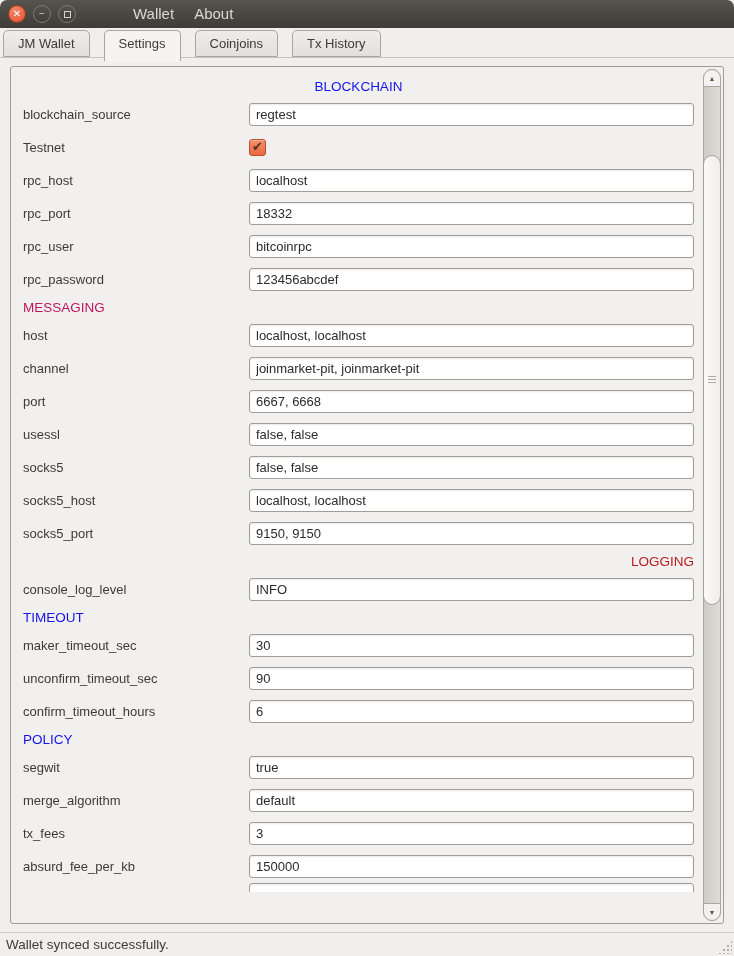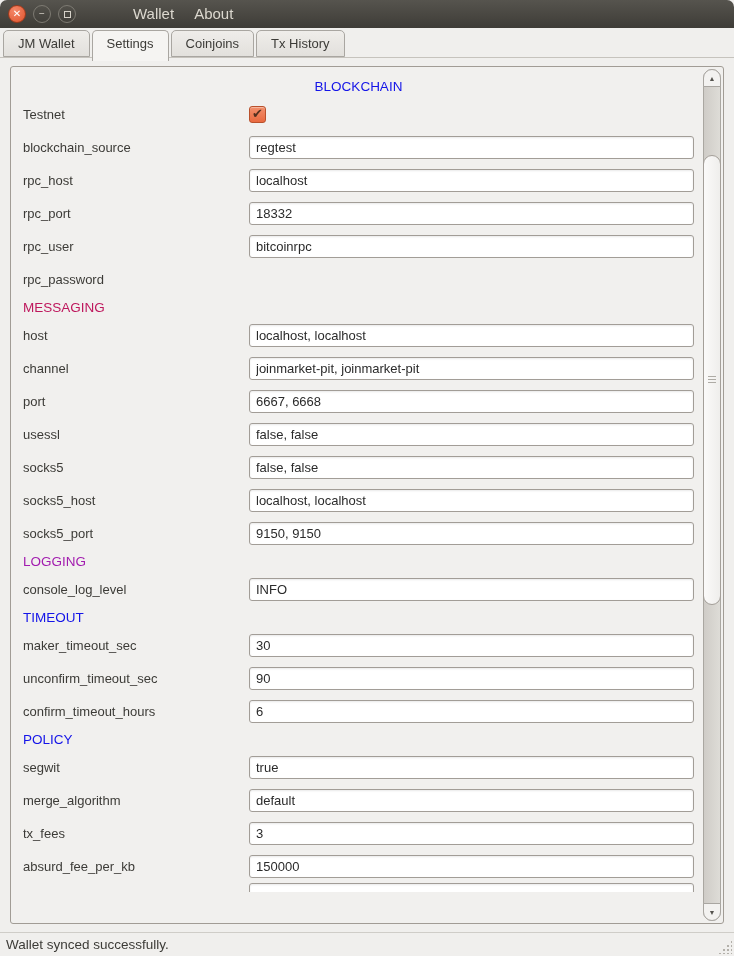--- a/index.html
+++ b/index.html
@@ -30,21 +30,21 @@
     background:linear-gradient(#52504a,#413f3a);
     border:1px solid #7d7a72; color:#d6d2c9;
   }
   .winbtn .maxbox { width:7px; height:7px; border:1px solid #d6d2c9; display:block; }
   .menubar { display:flex; margin-left:40px; }
   .menu-item { color:#dcd8cf; padding:10px 10px; line-height:28px; font-size:15px; }
 
   
   .tabbar {
     position:absolute; top:28px; left:0; right:0; height:34px;
-    display:flex; align-items:flex-start; padding:2px 0 0 3px;
+    display:flex; align-items:flex-start; padding:2px 0 0 3px;gap:12px;
   }
   .tab {
     position:relative; margin-right:2px; padding:0 14px;
     height:27px; line-height:26px;
     background:linear-gradient(#efedea,#e2e0dc);
     border:1px solid #a9a6a1; border-radius:5px 5px 0 0;
     color:#3c3b37; cursor:default; white-space:nowrap;
   }
   .tab.active {
     background:#f5f4f2; height:31px; z-index:3; border-bottom:none;
@@ -147,43 +147,44 @@
       <div class="tab active">Settings</div>
       <div class="tab">Coinjoins</div>
       <div class="tab">Tx History</div>
     </div>
   <div class="pane-edge"></div>
 
   <div class="frame">
     <div class="form">
         <div class="section-title" style="color: rgb(20, 20, 232); text-align: center;">BLOCKCHAIN</div>
         <div class="row">
+          <span class="field-label">blockchain_source</span>
+          <input type="text" class="field-input" value="regtest" style="">
+        </div>
+        <div class="row">
           <span class="field-label">Testnet</span>
           <span class="checkbox">
             <span class="checkmark">✔</span>
           </span>
         </div>
         <div class="row">
-          <span class="field-label">blockchain_source</span>
-          <input type="text" class="field-input" value="regtest" style="">
-        </div>
-        <div class="row">
           <span class="field-label">rpc_host</span>
           <input type="text" class="field-input" value="localhost" style="">
         </div>
         <div class="row">
           <span class="field-label">rpc_port</span>
           <input type="text" class="field-input" value="18332" style="">
         </div>
         <div class="row">
           <span class="field-label">rpc_user</span>
           <input type="text" class="field-input" value="bitcoinrpc" style="">
         </div>
         <div class="row">
           <span class="field-label">rpc_password</span>
+          <input type="text" class="field-input" value="123456abcdef" style="">
         </div>
         <div class="section-title" style="color: #be185d;">MESSAGING</div>
         <div class="row">
           <span class="field-label">host</span>
           <input type="text" class="field-input" value="localhost, localhost" style="">
         </div>
         <div class="row">
           <span class="field-label">channel</span>
           <input type="text" class="field-input" value="joinmarket-pit, joinmarket-pit" style="">
         </div>
@@ -200,21 +201,21 @@
           <input type="text" class="field-input" value="false, false" style="">
         </div>
         <div class="row">
           <span class="field-label">socks5_host</span>
           <input type="text" class="field-input" value="localhost, localhost" style="">
         </div>
         <div class="row">
           <span class="field-label">socks5_port</span>
           <input type="text" class="field-input" value="9150, 9150" style="">
         </div>
-        <div class="section-title" style="color: #a21caf;">LOGGING</div>
+        <div class="section-title" style="color: #b91c1c; text-align: right;">LOGGING</div>
         <div class="row">
           <span class="field-label">console_log_level</span>
           <input type="text" class="field-input" value="INFO" style="">
         </div>
         <div class="section-title" style="color: rgb(20, 20, 232);">TIMEOUT</div>
         <div class="row">
           <span class="field-label">maker_timeout_sec</span>
           <input type="text" class="field-input" value="30" style="">
         </div>
         <div class="row">

